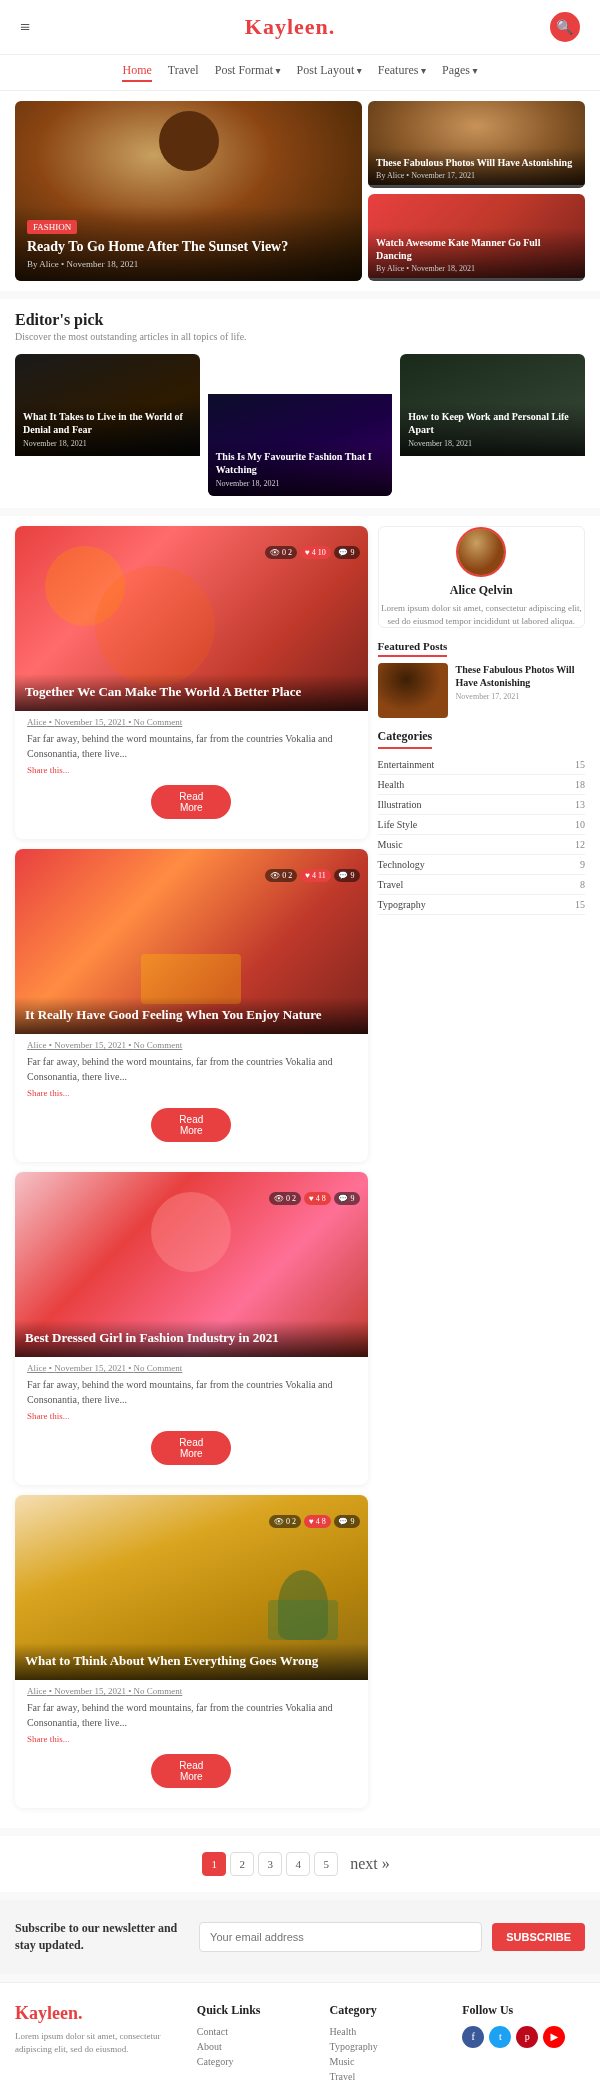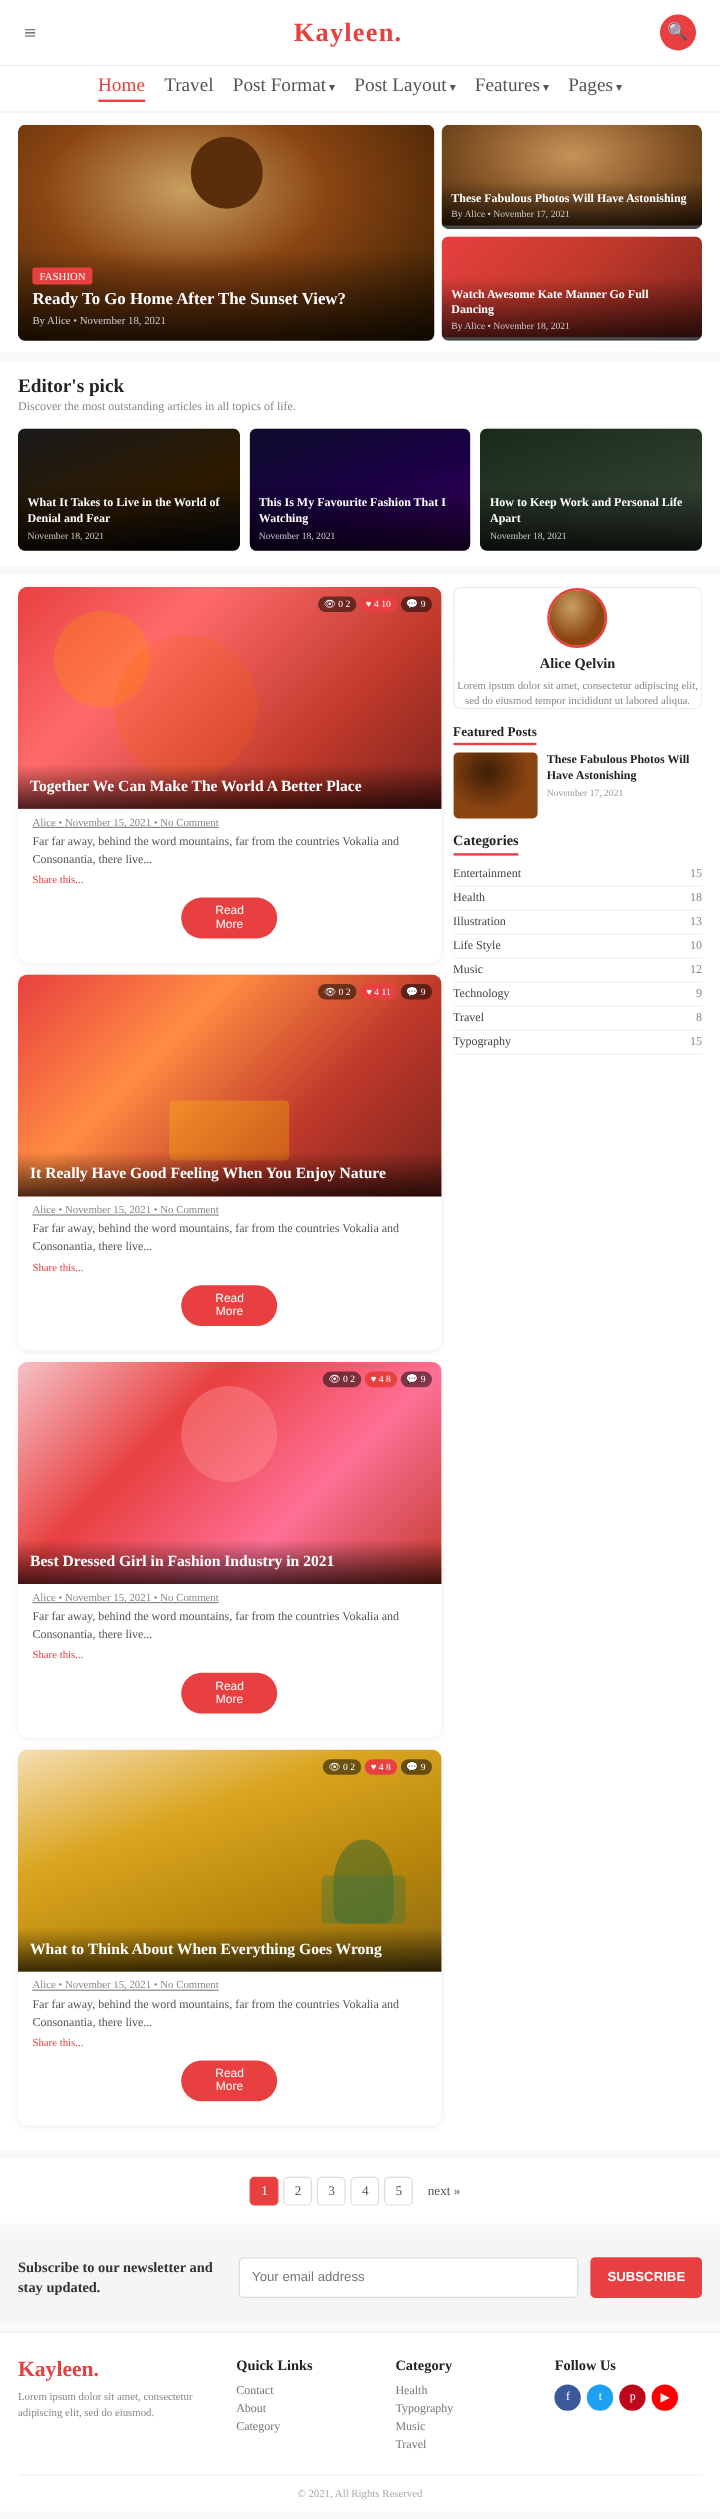--- a/index.html
+++ b/index.html
@@ -7,21 +7,21 @@
 
     
     .header { background: #fff; padding: 12px 20px; display: flex; align-items: center; justify-content: space-between; border-bottom: 1px solid #eee; }
     .header-logo { font-size: 22px; font-weight: bold; color: #222; letter-spacing: 1px; }
     .header-logo span { color: #e84040; }
     .header-menu-icon { font-size: 18px; color: #555; cursor: pointer; }
     .header-search-icon { width: 30px; height: 30px; background: #e84040; border-radius: 50%; display: flex; align-items: center; justify-content: center; color: #fff; font-size: 14px; cursor: pointer; }
 
     
     .nav { background: #fff; padding: 8px 20px; display: flex; gap: 16px; justify-content: center; border-bottom: 1px solid #eee; }
-    .nav-item { font-size: 16px; color: #555; cursor: pointer; text-decoration: none; }
+    .nav-item { font-size: 12px; color: #555; cursor: pointer; text-decoration: none; }
     .nav-item.active { color: #e84040; border-bottom: 2px solid #e84040; padding-bottom: 2px; }
     .nav-item-with-arrow::after { content: ' ▾'; font-size: 10px; }
 
     
     .hero { display: flex; gap: 6px; padding: 10px 15px; background: #fff; }
     .hero-main { flex: 1.6; position: relative; border-radius: 6px; overflow: hidden; min-height: 180px; }
     .hero-main-overlay { position: absolute; bottom: 0; left: 0; right: 0; background: linear-gradient(transparent, rgba(0,0,0,0.7)); padding: 12px; color: #fff; }
     .hero-main-title { font-size: 14px; font-weight: bold; line-height: 1.3; }
     .hero-main-badge { background: #e84040; color: #fff; font-size: 9px; padding: 2px 6px; border-radius: 2px; display: inline-block; margin-bottom: 4px; }
     .hero-main-meta { font-size: 9px; color: #ccc; margin-top: 3px; }
@@ -70,35 +70,35 @@
     .cat-item { display: flex; justify-content: space-between; align-items: center; padding: 4px 0; border-bottom: 1px solid #f0f0f0; }
     .cat-name { font-size: 10px; color: #444; }
     .cat-count { font-size: 10px; color: #888; }
 
     
     .article-card { background: #fff; margin: 8px 15px; border-radius: 8px; overflow: hidden; box-shadow: 0 1px 6px rgba(0,0,0,0.07); }
     .article-card-img { height: 185px; position: relative; display: flex; align-items: flex-end; }
     .article-card-img.art1 { background: linear-gradient(135deg, #e84040 0%, #ff6b6b 30%, #c0392b 70%, #7b241c 100%); }
     .article-card-overlay { position: absolute; bottom: 0; left: 0; right: 0; background: linear-gradient(transparent, rgba(0,0,0,0.7)); padding: 10px; color: #fff; }
     .article-card-title { font-size: 13px; font-weight: bold; line-height: 1.3; }
-    .article-card-badges { position: absolute; top: 8px; right: 8px; display: flex; gap: 3px; }
+    .article-card-badges { position: absolute; top: 20px; right: 8px; display: flex; gap: 3px; }
     .badge { background: rgba(0,0,0,0.5); color: #fff; font-size: 8px; padding: 2px 5px; border-radius: 10px; }
     .badge.red { background: #e84040; }
     .article-card-meta { font-size: 9px; color: #888; margin: 6px 12px 4px; text-decoration: underline; }
     .article-card-desc { font-size: 10px; color: #555; margin: 0 12px 4px; line-height: 1.5; }
     .article-card-share { font-size: 9px; color: #e84040; margin: 0 12px 4px; cursor: pointer; }
 
     
     .pagination { display: flex; justify-content: center; align-items: center; gap: 4px; padding: 15px; background: #fff; margin-top: 8px; }
     .page-btn { width: 24px; height: 24px; border-radius: 4px; display: flex; align-items: center; justify-content: center; font-size: 11px; cursor: pointer; border: 1px solid #ddd; background: #fff; color: #555; }
     .page-btn.active { background: #e84040; color: #fff; border-color: #e84040; }
-    .page-next { font-size: 11px; color: #555; cursor: pointer; padding: 4px 8px; }
-
-    
-    .newsletter { background: #f5f5f5; padding: 20px 15px; margin-top: 8px; display: flex; gap: 10px; }
+    .page-next { font-size: 16px; color: #555; cursor: pointer; padding: 4px 8px; }
+
+    
+    .newsletter { background: #f5f5f5; padding: 20px 15px; margin-top: 8px; display: flex; align-items: center; gap: 10px; }
     .newsletter-text { flex: 1; font-size: 12px; font-weight: bold; color: #333; line-height: 1.4; }
     .newsletter-input { flex: 1.5; padding: 8px 10px; border: 1px solid #ddd; border-radius: 4px; font-size: 11px; color: #999; }
     .newsletter-btn { background: #e84040; color: #fff; border: none; padding: 8px 14px; border-radius: 4px; font-size: 11px; font-weight: bold; cursor: pointer; white-space: nowrap; }
 
     
     .footer { background: #fff; padding: 20px 15px 10px; margin-top: 8px; border-top: 1px solid #eee; }
     .footer-grid { display: grid; grid-template-columns: 1.4fr 1fr 1fr 1fr; gap: 10px; }
     .footer-brand { }
     .footer-logo { font-size: 18px; font-weight: bold; color: #222; }
     .footer-logo span { color: #e84040; }
@@ -108,21 +108,21 @@
     .footer-social { display: flex; gap: 5px; margin-top: 6px; }
     .social-icon { width: 22px; height: 22px; border-radius: 50%; background: #333; display: flex; align-items: center; justify-content: center; color: #fff; font-size: 10px; cursor: pointer; }
     .social-icon.fb { background: #3b5998; }
     .social-icon.tw { background: #1da1f2; }
     .social-icon.pi { background: #bd081c; }
     .social-icon.yt { background: #ff0000; }
     .footer-bottom { text-align: center; font-size: 9px; color: #aaa; margin-top: 15px; padding-top: 10px; border-top: 1px solid #eee; }
 
     
     .img-face1 { background: radial-gradient(ellipse at 40% 30%, #c8a060 0%, #8B4513 40%, #2d1b00 100%); }
-    .img-face2 { background: radial-gradient(ellipse at 50% 40%, #0a0a2a 0%, #1a0a4a 50%, #2a1a6a 100%); }
+    .img-face2 { background: radial-gradient(ellipse at 50% 40%, #0a0a2a 0%, #1a0a4a 50%, #2a1a6a 100%); margin-top: 40px; }
     .img-face3 { background: radial-gradient(ellipse at 50% 30%, #2a3a2a 0%, #1a2a1a 60%, #0a1a0a 100%); }
     .img-portrait { background: radial-gradient(ellipse at 50% 30%, #c8935a 0%, #8B5a2a 50%, #4a2a0a 100%); }
     .img-nature { background: radial-gradient(ellipse at 50% 20%, #2d8a2d 0%, #1a5a1a 50%, #f5deb3 100%); }
   </style>
 </head>
 <body>
 
 <header class="header">
   <span class="header-menu-icon">≡</span>
   <div class="header-logo">

